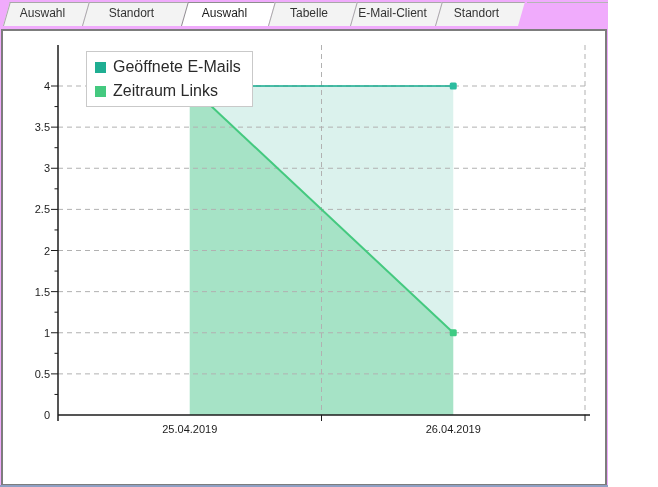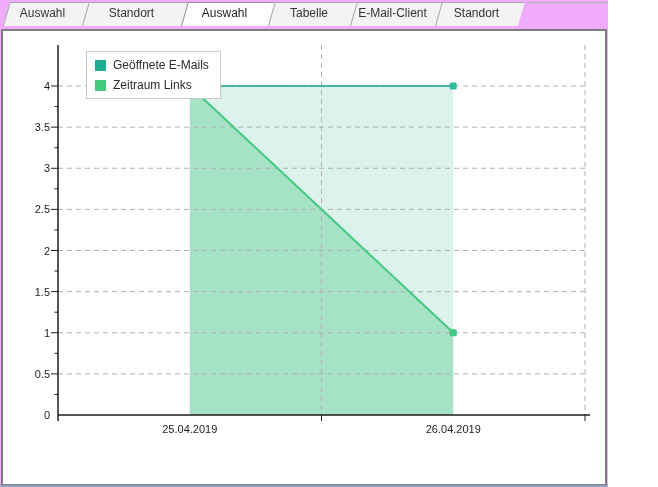--- a/index.html
+++ b/index.html
@@ -28,21 +28,21 @@
   #chart{position:absolute;left:0;top:0;z-index:1;}
   .grid{stroke:var(--grid,#b1b1b1);stroke-width:1;stroke-dasharray:5 4;fill:none;}
   .axis{stroke:#1c1c1c;stroke-width:1.5;}
   .tick{stroke:#1c1c1c;stroke-width:1;}
   .ticklab{font-family:"Liberation Sans",sans-serif;font-size:11px;fill:#1c1c1c;}
 
   
   .legend{position:absolute;left:86px;top:51px;z-index:2;background:#fff;
           border:1px solid #c9c9c9;padding:6px 11px 6px 8px;display:flex;
           flex-direction:column;gap:6px;}
-  .legend-row{display:flex;align-items:center;gap:7px;font-size:12px;color:#2a2a2a;white-space:nowrap;}
+  .legend-row{display:flex;align-items:center;gap:7px;font-size:16px;color:#2a2a2a;white-space:nowrap;}
   .swatch{width:11px;height:11px;display:inline-block;flex:0 0 auto;}
 </style>
 </head>
 <body>
 
 <div class="stage">
 
   <div class="tabbar">
     <div class="tab" style="width:79px">
       <span class="tab-label">Auswahl</span>

